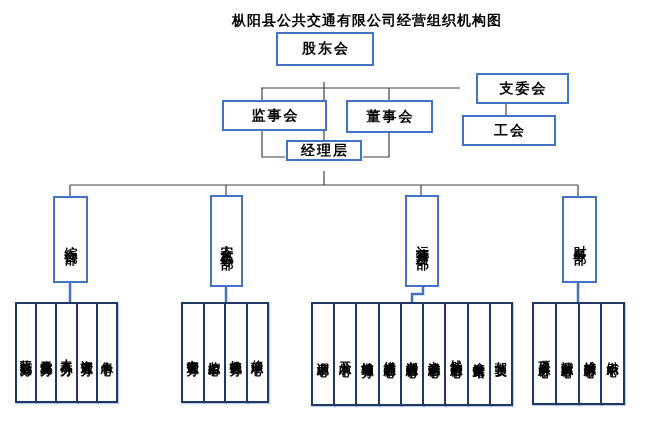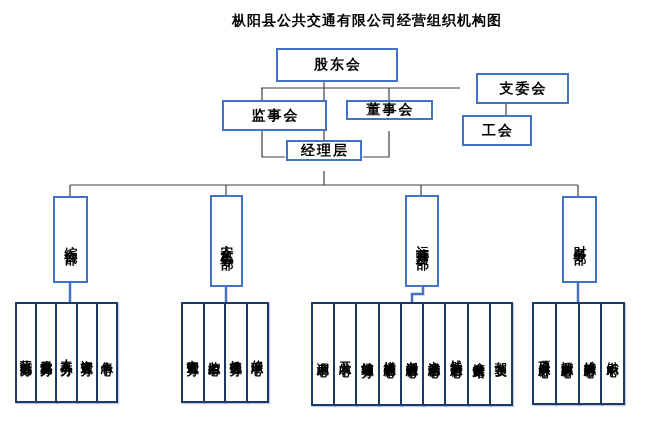--- a/index.html
+++ b/index.html
@@ -61,33 +61,33 @@
       <path d="M578 185 V196"></path>
     </g>
     <g class="lb">
       <path d="M70 282 V303"></path>
       <path d="M226 286 V303"></path>
       <path d="M423 286 V294 H412 V303"></path>
       <path d="M578 282 V303"></path>
     </g>
   </svg>
 
-  <div class="node" style="left:276px;top:48px;width:122px;height:34px">
+  <div class="node" style="left:276px;top:32px;width:98px;height:34px">
     <span class="lbl">股东会</span>
   </div>
   <div class="node" style="left:476px;top:73px;width:93px;height:31px">
     <span class="lbl">支委会</span>
   </div>
   <div class="node" style="left:222px;top:100px;width:105px;height:31px">
     <span class="lbl">监事会</span>
   </div>
-  <div class="node" style="left:346px;top:100px;width:87px;height:20px">
+  <div class="node" style="left:346px;top:100px;width:87px;height:33px">
     <span class="lbl">董事会</span>
   </div>
-  <div class="node" style="left:462px;top:115px;width:70px;height:31px">
+  <div class="node" style="left:462px;top:115px;width:94px;height:31px">
     <span class="lbl">工会</span>
   </div>
   <div class="node" style="left:286px;top:140px;width:76px;height:21px">
     <span class="lbl">经理层</span>
   </div>
 
   <div class="node vnode" style="left:53px;top:196px;width:35px;height:87px">
     <span class="lbl">综合部</span>
   </div>
   <div class="node vnode" style="left:210px;top:195px;width:33px;height:92px">

